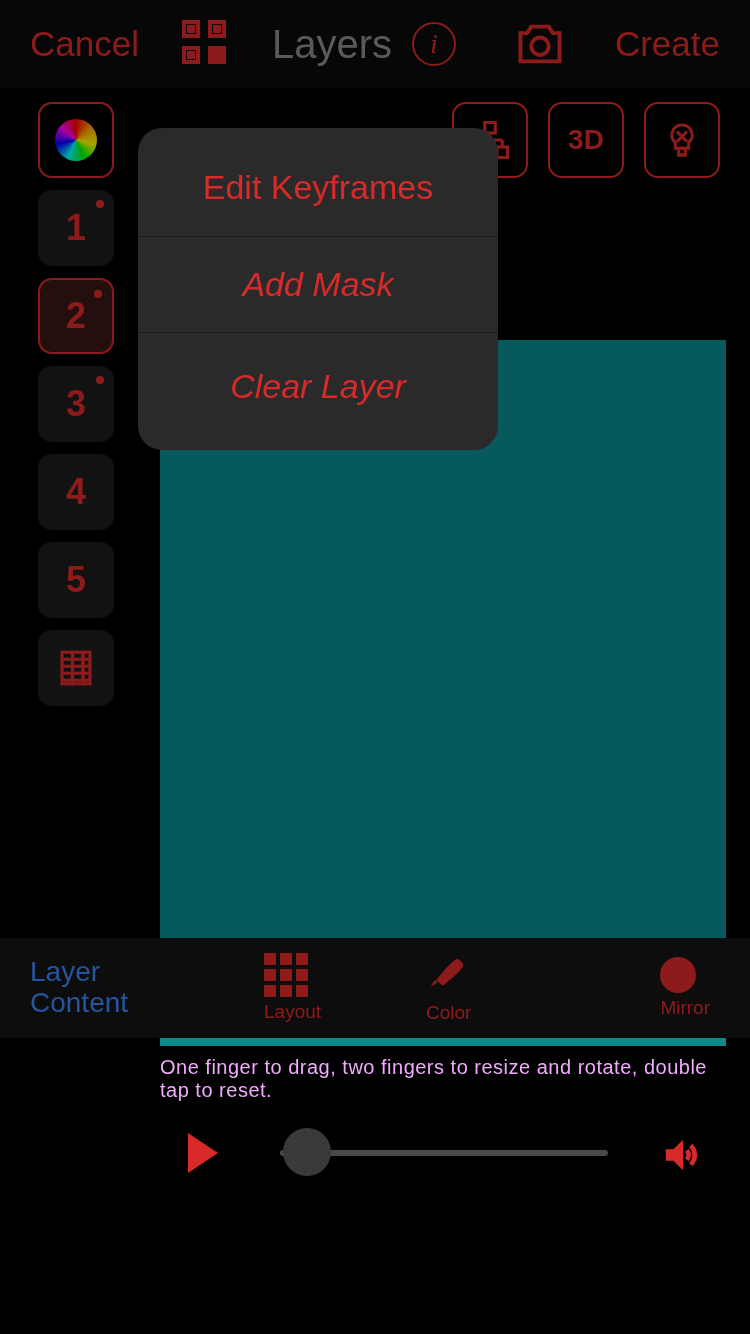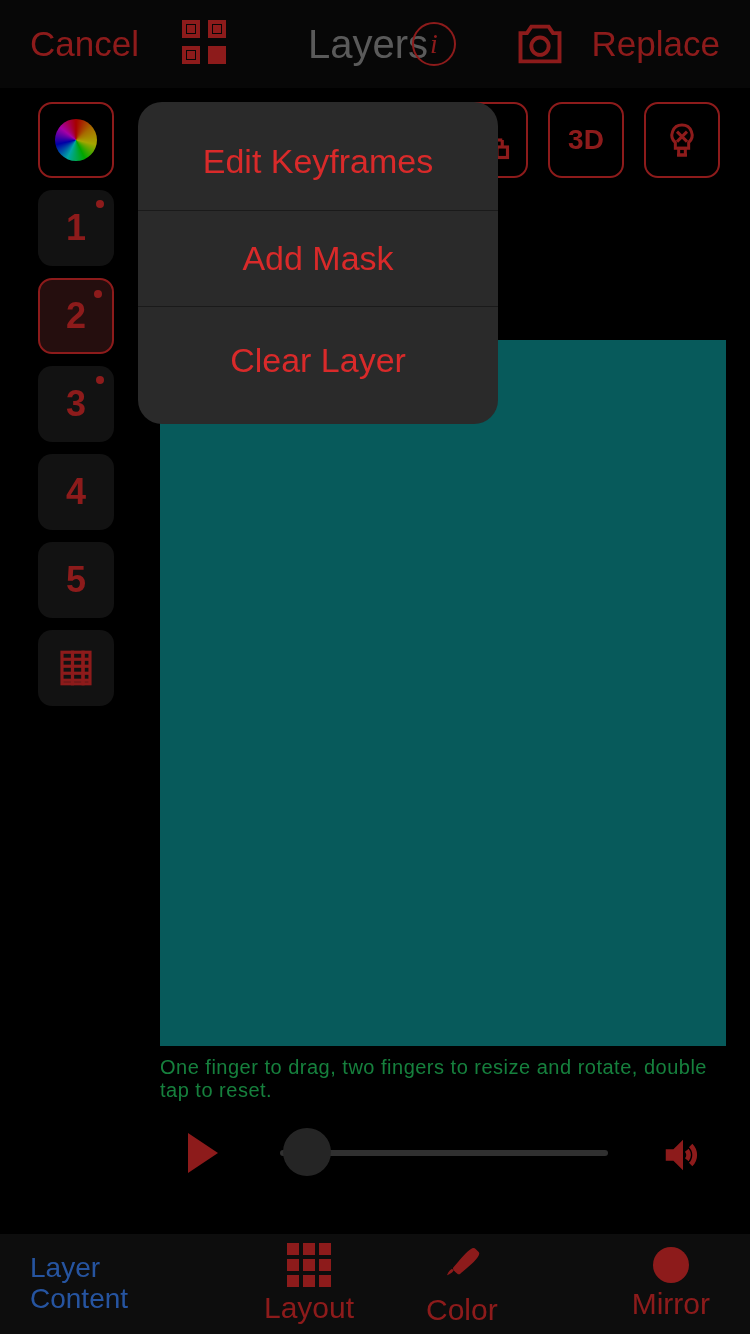--- a/index.html
+++ b/index.html
@@ -1,69 +1,69 @@
 <!DOCTYPE html>
 <html><head>
 <meta charset="utf-8">
 <style>
   * { box-sizing: border-box; margin: 0; padding: 0; }
   html, body { width: 750px; height: 1334px; background: #000; font-family: -apple-system, Helvetica, Arial, sans-serif; overflow: hidden; }
-  .root { width: 750px; height: 1334px; position: relative; background: #000; }
+  .root { width: 750px; height: 1038px; position: relative; background: #000; }
   .dimmer { position:absolute; inset:0; background:rgba(0,0,0,0.35); z-index:5; pointer-events:none;}
   
   
   .topbar { position:absolute; top:0; left:0; right:0; height:88px; background:#0b0b0b; display:flex; align-items:center; z-index:2;}
   .tb-btn { color:#d92a2a; font-size:35px; font-weight:400; }
   .cancel { position:absolute; left:30px; }
   .qr { position:absolute; left:180px; top:18px; }
-  .title { position:absolute; left:272px; color:#8a8a8a; font-size:40px;margin-left:36px; }
+  .title { position:absolute; left:272px; color:#8a8a8a; font-size:40px; }
   .info { position:absolute; left:412px; top:22px; width:44px; height:44px; border:2.5px solid #d92a2a; border-radius:50%; display:flex; align-items:center; justify-content:center; color:#d92a2a; font-family:Georgia,serif; font-style:italic; font-size:28px;}
   .camera { position:absolute; left:514px; top:18px; }
   .create { position:absolute; right:30px; }
 
   
   .side { position:absolute; left:38px; top:102px; width:78px; z-index:2;}
   .sq { width:76px; height:76px; border-radius:14px; background:#1c1c1c; margin-bottom:12px; display:flex; align-items:center; justify-content:center; color:#d92a2a; font-size:36px; font-weight:600; position:relative;}
   .sq.sel { border:2px solid #d92a2a; background:#3a1616;}
   .sq.outline { border:2px solid #d92a2a; background:#000;}
   .dot { position:absolute; top:10px; right:10px; width:8px; height:8px; background:#d92a2a; border-radius:50%;}
   .wheel { width:42px; height:42px; border-radius:50%; background: conic-gradient(red,orange,yellow,lime,cyan,blue,magenta,red);}
   .reel-icon svg { width:42px; height:42px; }
 
   
   .rtop { position:absolute; right:30px; top:102px; display:flex; gap:20px; z-index:2;}
   .rbtn { width:76px; height:76px; border-radius:14px; border:2px solid #d92a2a; display:flex; align-items:center; justify-content:center; color:#d92a2a; font-size:28px; font-weight:700;}
 
   
   .canvas { position:absolute; left:160px; top:340px; width:566px; height:706px; background:#0b8b8c; z-index:1;}
-  .hint { position:absolute; left:160px; top:1056px; right:30px; color:#22c55e; font-size:20px; letter-spacing:0.5px; z-index:1;}
+  .hint { position:absolute; left:160px; top:1056px; right:30px; color:#f0abfc; font-size:20px; letter-spacing:0.5px; z-index:1;}
 
   
   .player { position:absolute; left:0; right:0; top:1108px; height:90px; display:flex; align-items:center; z-index:2;}
   .play { margin-left:188px; width:0; height:0; border-left:30px solid #d92a2a; border-top:20px solid transparent; border-bottom:20px solid transparent;}
   .track { position:absolute; left:280px; width:328px; height:6px; background:#4a4a4a; border-radius:3px; top:42px;}
   .thumb { position:absolute; left:283px; top:20px; width:48px; height:48px; background:#3a3a3a; border-radius:50%;}
   .vol { position:absolute; right:44px; top:24px; }
 
   
   .bottom { position:absolute; left:0; right:0; bottom:0; height:100px; background:#141414; display:flex; align-items:center; z-index:2;}
   .le { color:#3b82f6; font-size:28px; line-height:1.1; margin-left:30px; width:140px;}
-  .tab { display:flex; flex-direction:column; align-items:center; color:#d92a2a; font-size:30px; gap:4px;}
+  .tab { display:flex; flex-direction:column; align-items:flex-start; color:#d92a2a; font-size:19px; gap:4px;}
   .t-layout { position:absolute; left:264px; }
   .t-color  { position:absolute; left:426px; }
   .t-mirror { position:absolute; right:40px; }
   .grid9 { display:grid; grid-template-columns:repeat(3,12px); grid-template-rows:repeat(3,12px); gap:4px;}
   .grid9 div{ background:#d92a2a;}
   .brush svg{ width:40px; height:40px;}
   .face { width:36px; height:36px; border-radius:50%; background:#d92a2a;}
 
   
-  .menu { position:absolute; left:138px; top:102px; width:360px; background:#2a2a2a; border-radius:24px; overflow:hidden; z-index:10;text-align:right;}
+  .menu { position:absolute; left:138px; top:128px; width:360px; background:#2a2a2a; border-radius:24px; overflow:hidden; z-index:10;text-align:right;}
   .mitem { height:96px; display:flex; align-items:center; justify-content:center; color:#d92a2a; font-size:34px; font-weight:500;}
-  .mitem + .mitem { border-top:1px solid #1a1a1a;}
+  .mitem + .mitem { border-top:1px solid #1a1a1a;font-style:italic;}
   .mitem:first-child{ height:108px; padding-top:10px;}
   .mitem:last-child{ height:118px; padding-bottom:10px;}
 </style>
 </head>
 <body>
 
 <div class="root">
 
   <div class="topbar">
     <div class="tb-btn cancel">Cancel</div>
@@ -82,21 +82,21 @@
         </svg>
     </div>
     <div class="title">Layers</div>
     <div class="info">i</div>
     <div class="camera">
       <svg width="52" height="52" viewBox="0 0 24 24" fill="none" stroke="#d92a2a" stroke-width="1.8">
           <path d="M3 7h3l2-3h8l2 3h3v13H3z"></path>
           <circle cx="12" cy="13" r="4"></circle>
         </svg>
     </div>
-    <div class="tb-btn create">Replace</div>
+    <div class="tb-btn create">Create</div>
   </div>
 
   <div class="side">
     <div class="sq outline">
         <div class="wheel"></div>
       </div>
     <div class="sq">
         <span>1</span>
         <div class="dot"></div>
       </div>

